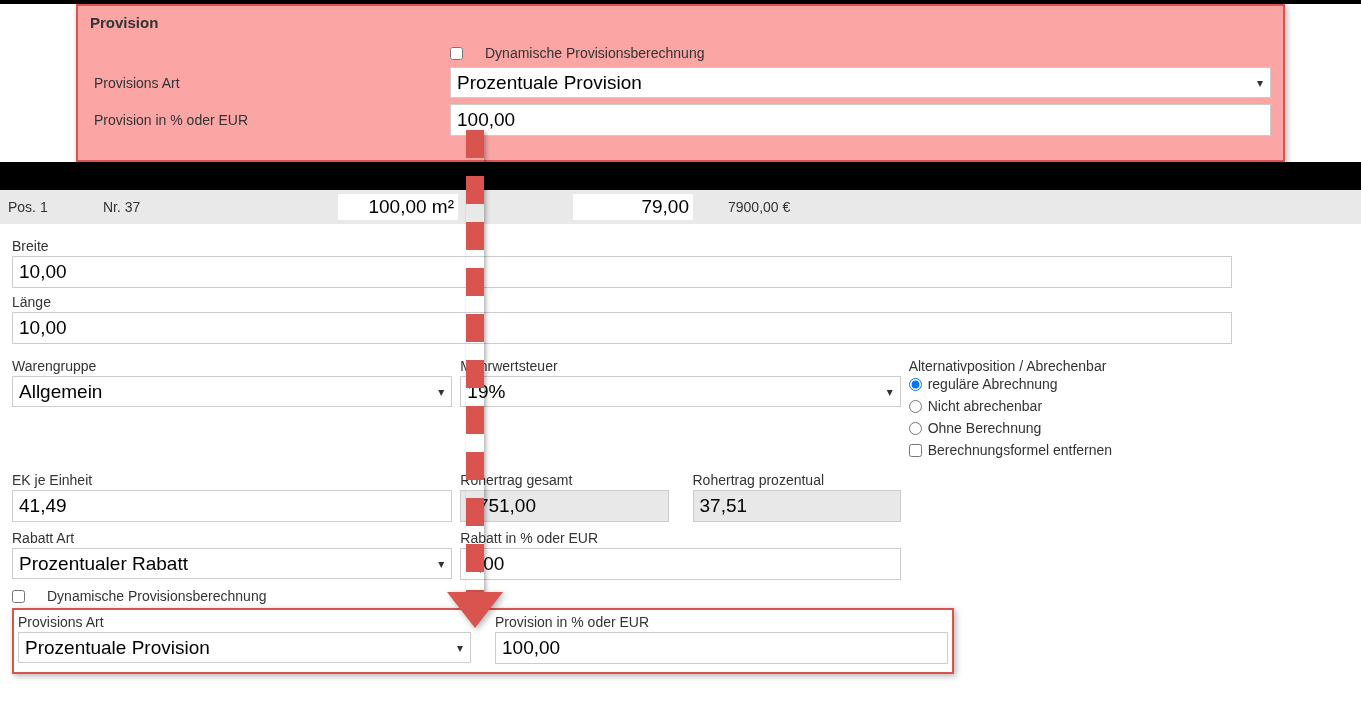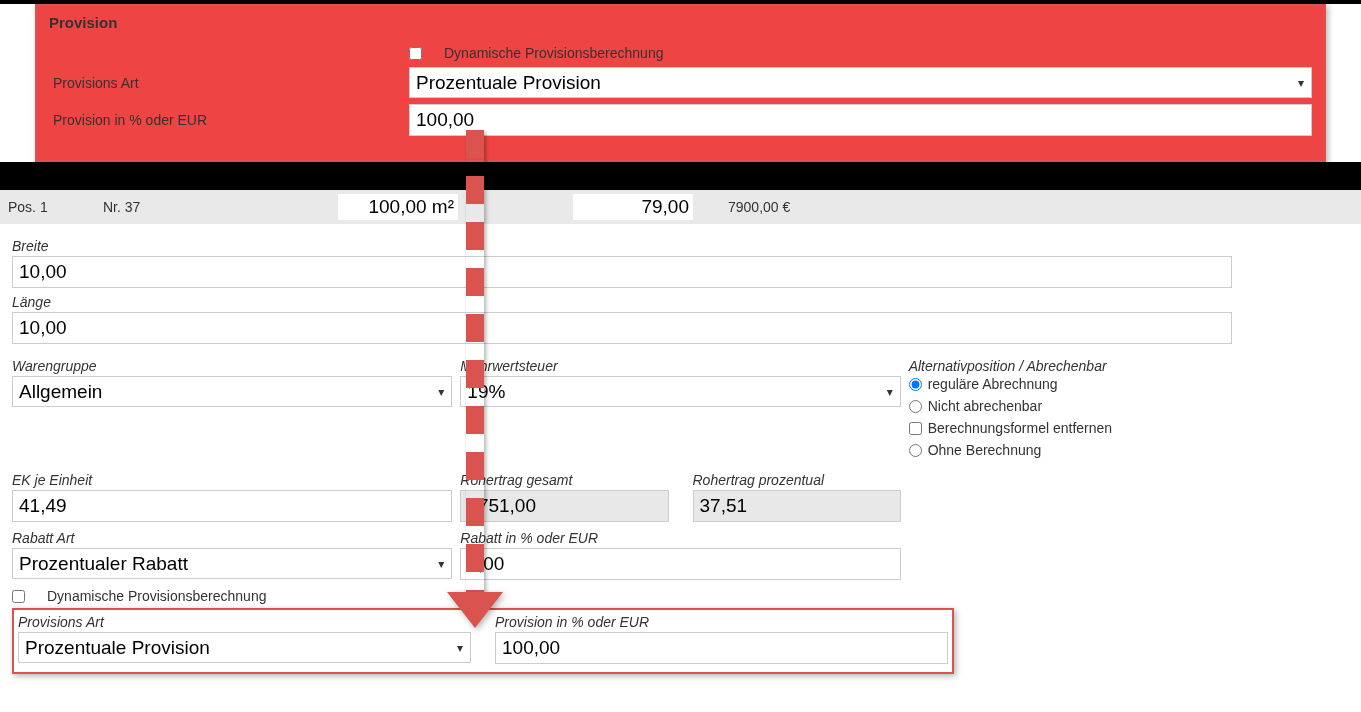--- a/index.html
+++ b/index.html
@@ -1,37 +1,37 @@
 <!DOCTYPE html>
 <html><head>
 <meta charset="utf-8">
 <style>
 * { box-sizing: border-box; margin: 0; padding: 0; }
 body { font-family: Arial, sans-serif; font-size: 14px; color: #333; background: #fff; width: 1361px; }
 .black-bar { background: #000; height: 4px; }
 .black-bar-top { height: 4px; }
 .black-bar-bottom { height: 28px; }
-.red-box { border: 2px solid #d9534f; margin: 0 35px; background: #ef4444; padding: 8px 12px 18px 12px; box-shadow: 2px 2px 6px rgba(0,0,0,0.3); }
+.red-box { border: 2px solid #d9534f; margin: 0 76px; background: #fca5a5; padding: 8px 12px 18px 12px; box-shadow: 2px 2px 6px rgba(0,0,0,0.3); }
 .red-box-lower { border: 2px solid #d9534f; margin: 0; padding: 4px 4px 8px 4px; box-shadow: 2px 2px 6px rgba(0,0,0,0.3); display: flex; gap: 24px; }
 .heading { font-weight: bold; font-size: 15px; margin-bottom: 14px; }
 .form-row { display: flex; align-items: center; margin-bottom: 6px; }
 .label-col { width: 360px; padding-left: 4px; }
 .input-col { flex: 1; }
 select, input[type=text], textarea { width: 100%; border: 1px solid #ccc; padding: 4px 6px; font-family: inherit; font-size: 19px; background: #fff; }
 select { appearance: none; background: #fff; padding-right: 24px; position: relative; }
 .select-wrap { position: relative; }
 .select-wrap::after { content: '▾'; position: absolute; right: 8px; top: 50%; transform: translateY(-50%); pointer-events: none; font-size: 12px; }
 .checkbox-row { display: flex; align-items: center; gap: 22px; }
 input[type=checkbox] { margin: 0; }
 .gray-header { background: #e9e9e9; padding: 4px 8px; display: flex; gap: 35px; align-items: center; }
 .gray-header .cell { display: inline-block; }
 .gray-header input { background: #fff; border: none; width: 120px; text-align: right; padding: 2px 4px; }
 .main-form { padding: 8px 12px 12px 12px; }
 textarea { height: 110px; resize: both; line-height: 1.35; }
-.lbl { display: block; margin: 6px 0 2px 0; font-style: italic; }
+.lbl { display: block; margin: 6px 0 2px 0; }
 .flex-cols { display: flex; gap: 8px; }
 .col { flex: 1; }
 .readonly { background: #e8e8e8 !important; }
 .radio-row { display: flex; align-items: center; gap: 6px; margin-bottom: 6px; }
 .arrow-container { position: absolute; left: 455px; top: 130px; width: 40px; height: 468px; pointer-events: none; z-index: 10; }
 .arrow-shaft { width: 18px; margin: 0 auto; height: 100%; background: repeating-linear-gradient(to bottom, #d9534f 0, #d9534f 28px, transparent 28px, transparent 46px); box-shadow: 2px 2px 4px rgba(0,0,0,0.3); }
 .arrow-head { width: 0; height: 0; border-left: 28px solid transparent; border-right: 28px solid transparent; border-top: 36px solid #d9534f; position: absolute; bottom: -30px; left: 50%; transform: translateX(-50%); filter: drop-shadow(2px 2px 3px rgba(0,0,0,0.3)); }
 .input-w { width: 100%; }
 .half { flex: 1; }
 .small-gap { gap: 24px; display: flex; }
@@ -113,27 +113,27 @@
     <div class="col">
       <label class="lbl">Alternativposition / Abrechenbar</label>
       <div class="radio-row">
         <input type="radio" name="altpos" checked="" style="">
         <span>reguläre Abrechnung</span>
       </div>
       <div class="radio-row">
         <input type="radio" name="altpos" style="">
         <span>Nicht abrechenbar</span>
       </div>
+      <div class="radio-row">
+        <input type="radio" name="altpos" style="">
+        <span>Ohne Berechnung</span>
+      </div>
       <div class="radio-row" style="margin-top:6px">
         <input type="checkbox" style="">
         <span>Berechnungsformel entfernen</span>
-      </div>
-      <div class="radio-row">
-        <input type="radio" name="altpos" style="">
-        <span>Ohne Berechnung</span>
       </div>
     </div>
   </div>
 
   <div class="flex-cols" style="margin-top:2px">
     <div class="col" style="max-width:456px">
       <label class="lbl">EK je Einheit</label>
       <input type="text" value="41,49" style="">
     </div>
     <div class="col" style="max-width:456px">

